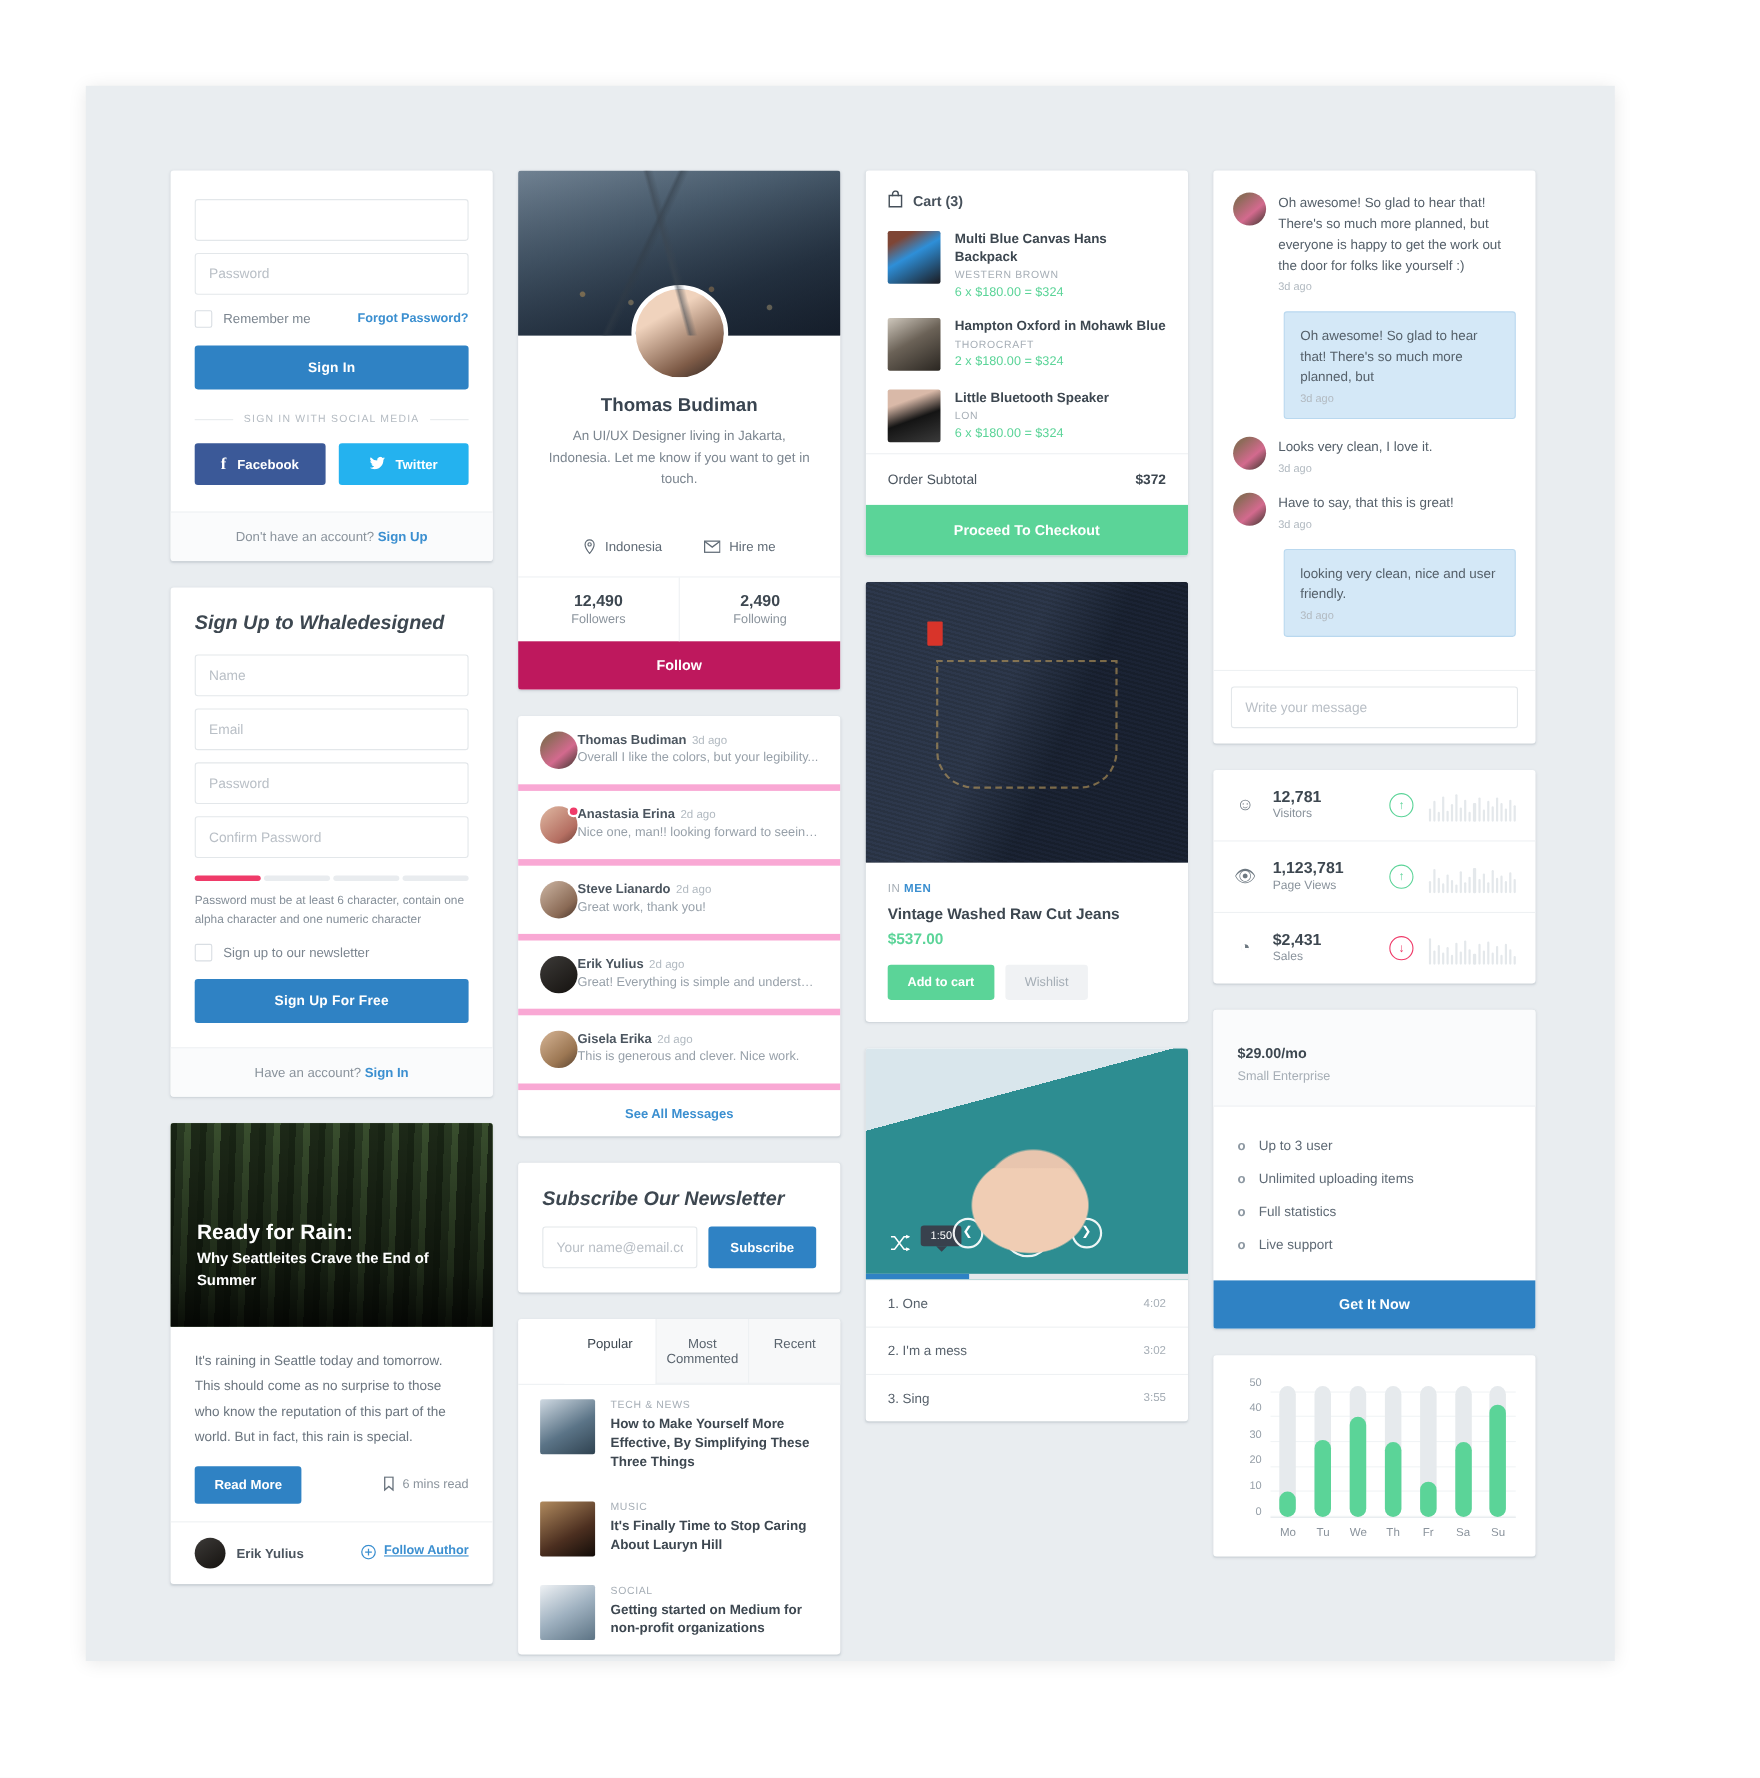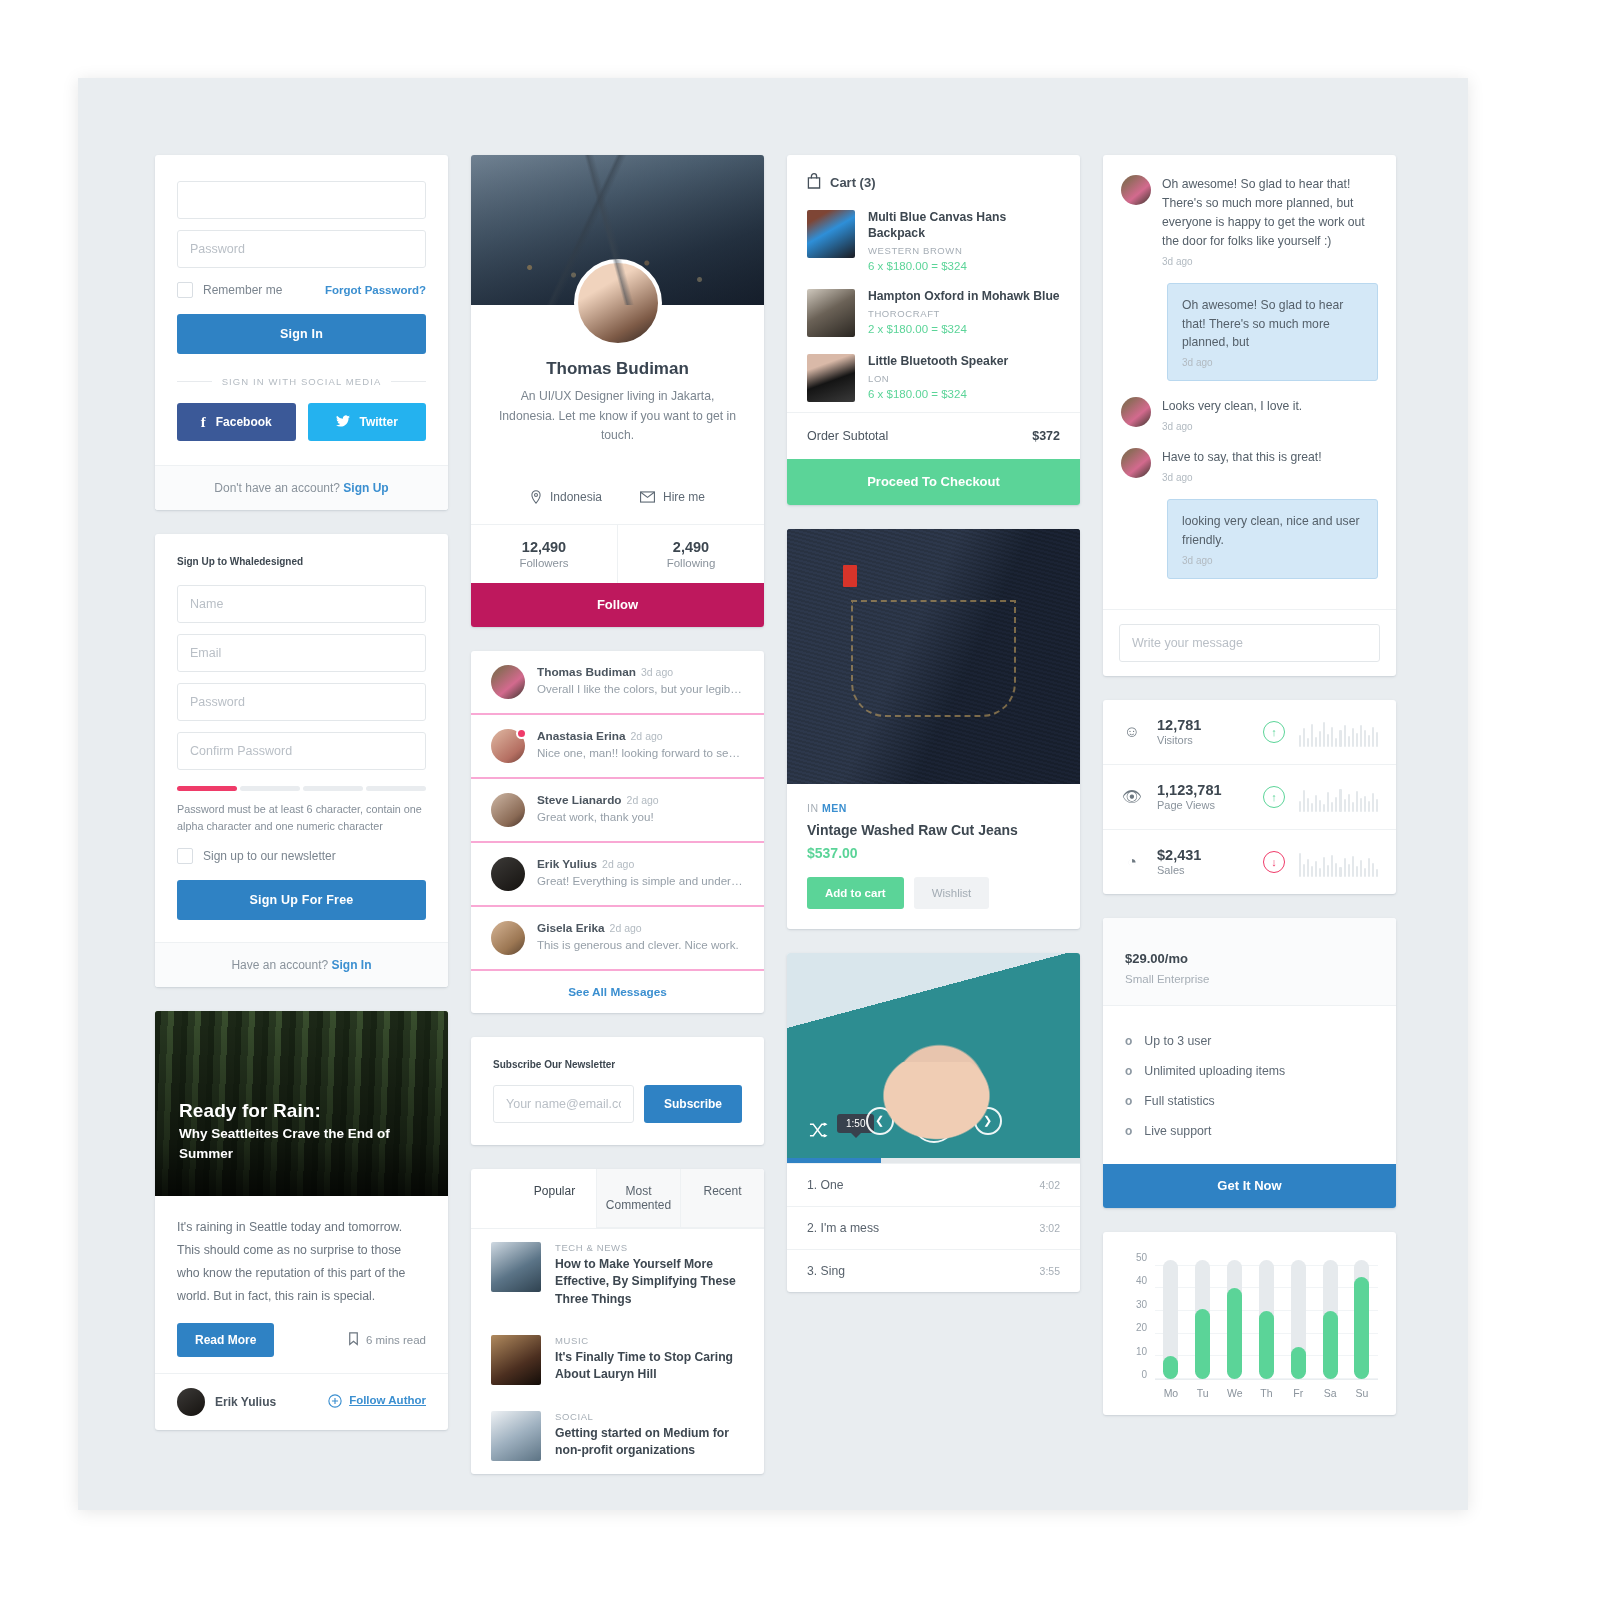--- a/index.html
+++ b/index.html
@@ -70,21 +70,21 @@
     font-family: "Liberation Sans", sans-serif;
   }
   .soc-fb { background: #3b5998; }
   .soc-tw { background: #24b2ef; }
   .card-foot {
     background: #fafbfc; border-top: 1px solid #eef1f3;
     text-align: center; padding: 15px 0; font-size: 12px; color: #8a939c;
   }
 
   
-  .card-title { font-size: 10px; font-weight: bold; color: #3d4750; margin-bottom: 18px; }
+  .card-title { font-size: 18px; font-weight: bold; color: #3d4750; margin-bottom: 18px; font-style: italic; }
   .stack > * + * { margin-top: 11px; }
   .meter { display: flex; gap: 3px; margin: 16px 0 10px; }
   .meter span { flex:1; height: 5px; background: #e9ecef; border-radius: 3px; }
   .meter span.on { background: #ef3b69; }
   .hint { font-size: 10.8px; color: #848e98; line-height: 1.55; }
   .nl-row { display: flex; align-items: center; margin: 14px 0 16px; }
 
   
   .hero {
     position: relative; height: 185px; overflow: hidden;
@@ -149,21 +149,21 @@
   .prof-meta span { display: flex; align-items: center; gap: 8px; margin-top: 14px; }
   .stats { display: flex; border-top: 1px solid #eef1f3; }
   .stat { flex: 1; text-align: center; padding: 14px 0; }
   .stat + .stat { border-left: 1px solid #eef1f3; }
   .stat-n { font-size: 14.5px; font-weight: bold; color: #3d4750; }
   .stat-l { font-size: 11.5px; color: #8a939c; margin-top: 2px; }
   .follow-btn { height: 44px; background: #be185d; color: #fff; font-size: 13px; font-weight: bold;
                 display: flex; align-items: center; justify-content: center; cursor: pointer; }
 
   
-  .msg-item { display: flex; gap: 12px; padding: 14px 20px; border-bottom: 2px solid #f9a8d4; }
+  .msg-item { display: flex; padding: 14px 20px; border-bottom: 6px solid #f9a8d4; }
   .msg-body { min-width: 0; }
   .msg-head { font-size: 11.8px; }
   .msg-name { font-weight: bold; color: #4b555f; }
   .msg-time { color: #b2bac1; font-size: 10.5px; margin-left: 5px; }
   .msg-text { font-size: 11.6px; color: #97a0a9; margin-top: 3px; white-space: nowrap; overflow: hidden; text-overflow: ellipsis; }
   .msg-all { text-align: center; padding: 14px 0; font-size: 11.8px; color: #3b8fd0; font-weight: bold; cursor: pointer; }
   .badge-dot { position: absolute; right: -2px; top: -1px; width: 11px; height: 11px; border-radius: 50%; background: #ef3b69; border: 2px solid #fff; }
 
   
   .nl-box { display: flex; gap: 10px; margin-top: 15px; }

